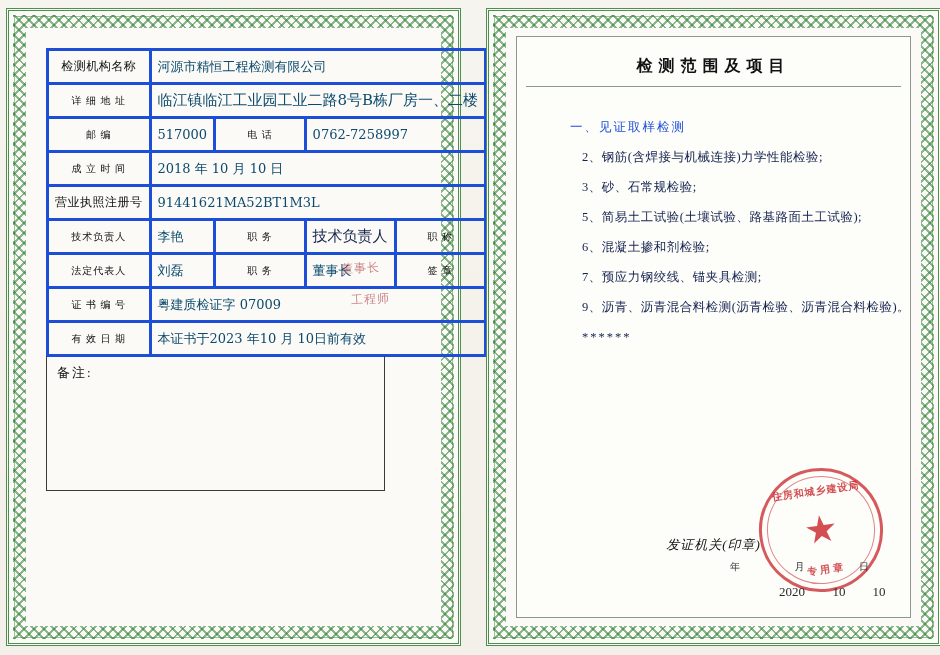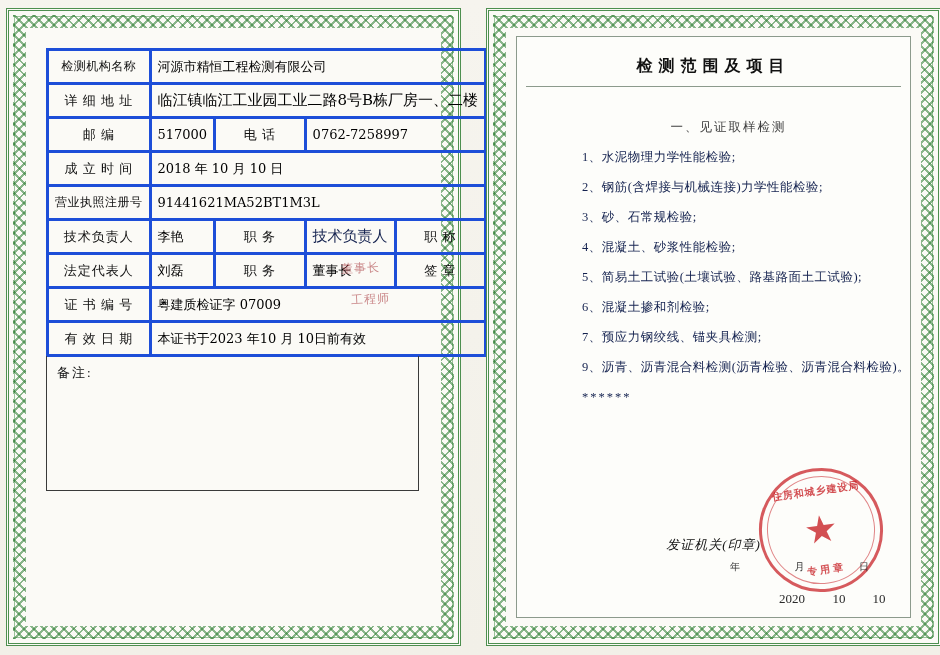--- a/index.html
+++ b/index.html
@@ -71,44 +71,44 @@
     border:3px solid #1d4ed8;
     height:31px;
     padding:0 6px;
     vertical-align:middle;
     white-space:nowrap;
   }
   .lbl{
     width:96px;
     text-align:center;
     letter-spacing:1px;
-    font-size:13px;
+    font-size:10px;
   }
   .lbl.wide{letter-spacing:.5px;font-size:12px;}
   .val{
     font-size:13px;
     color:#14224f;
   }
   .val.hand{
     font-family:"DejaVu Serif", serif;
-    color:#000000;
+    color:#0c4a6e;
     font-size:13px;
     margin-left:28px;
   }
   .val.small{font-size:15px;}
   .remark{
     border:1px solid #3a3a3a;
     border-top:none;
     height:118px;
     padding:8px 10px;
     font-size:13px;
     letter-spacing:2px;
   }
   .remark-wrap{
-    position:absolute;left:40px;width:373px;
+    position:absolute;left:40px;width:339px;
     box-sizing:border-box;
   }
 
   
   .r-title{
     position:absolute;
     top:48px;left:0;right:0;
     text-align:center;
     font-size:16px;
     letter-spacing:6px;
@@ -120,24 +120,23 @@
     border-bottom:1px solid #8c9a8c;
   }
   .r-body{
     position:absolute;
     left:52px;right:40px;top:104px;
     font-size:12.5px;
     line-height:30px;
     color:#14224f;
   }
   .r-head{
-    margin-left:18px;
+    margin-left:32px;
     letter-spacing:2px;
-    color:#404040;
-    text-align:center;
+    color:#1d4ed8;
   }
   .r-item{
     margin-left:44px;
     letter-spacing:.5px;
     white-space:nowrap;
   }
   .stars{
     margin-left:44px;
     letter-spacing:2px;
   }
@@ -155,21 +154,20 @@
     font-size:10px;
     letter-spacing:26px;
     color:#333;
   }
   .date-nums{
     position:absolute;
     right:42px;top:576px;
     font-size:13px;
     letter-spacing:0;
     color:#2a2a2a;
-    margin-top:7px;
   }
   .date-nums span{display:inline-block;}
   .d-y{width:54px;text-align:center;}
   .d-m{width:40px;text-align:center;}
   .d-d{width:40px;text-align:center;}
 
   
   .seal{
     position:absolute;
     right:58px;top:460px;
@@ -287,24 +285,22 @@
   <div class="half right">
     <div class="border-deco"></div>
     <div class="zig"></div>
     <div class="inner-frame"></div>
 
     <div class="r-title">检测范围及项目</div>
     <div class="r-title-rule"></div>
 
     <div class="r-body">
       <div class="r-head">一、见证取样检测</div>
-      <div class="r-item">1、水泥物理力学性能检验;</div>
       <div class="r-item">2、钢筋(含焊接与机械连接)力学性能检验;</div>
       <div class="r-item">3、砂、石常规检验;</div>
-      <div class="r-item">4、混凝土、砂浆性能检验;</div>
       <div class="r-item">5、简易土工试验(土壤试验、路基路面土工试验);</div>
       <div class="r-item">6、混凝土掺和剂检验;</div>
       <div class="r-item">7、预应力钢绞线、锚夹具检测;</div>
       <div class="r-item">9、沥青、沥青混合料检测(沥青检验、沥青混合料检验)。</div>
       <div class="stars">******</div>
     </div>
 
     <div class="seal">
       <div class="ring"></div>
       <div class="seal-top">住房和城乡建设局</div>

